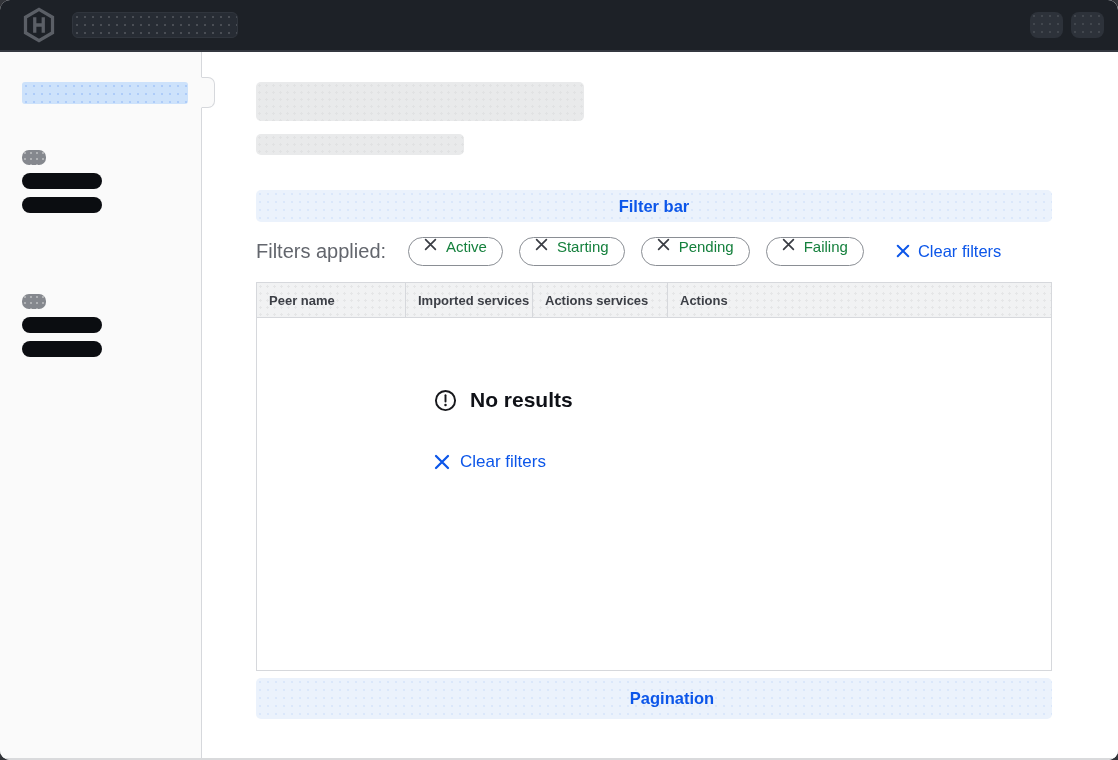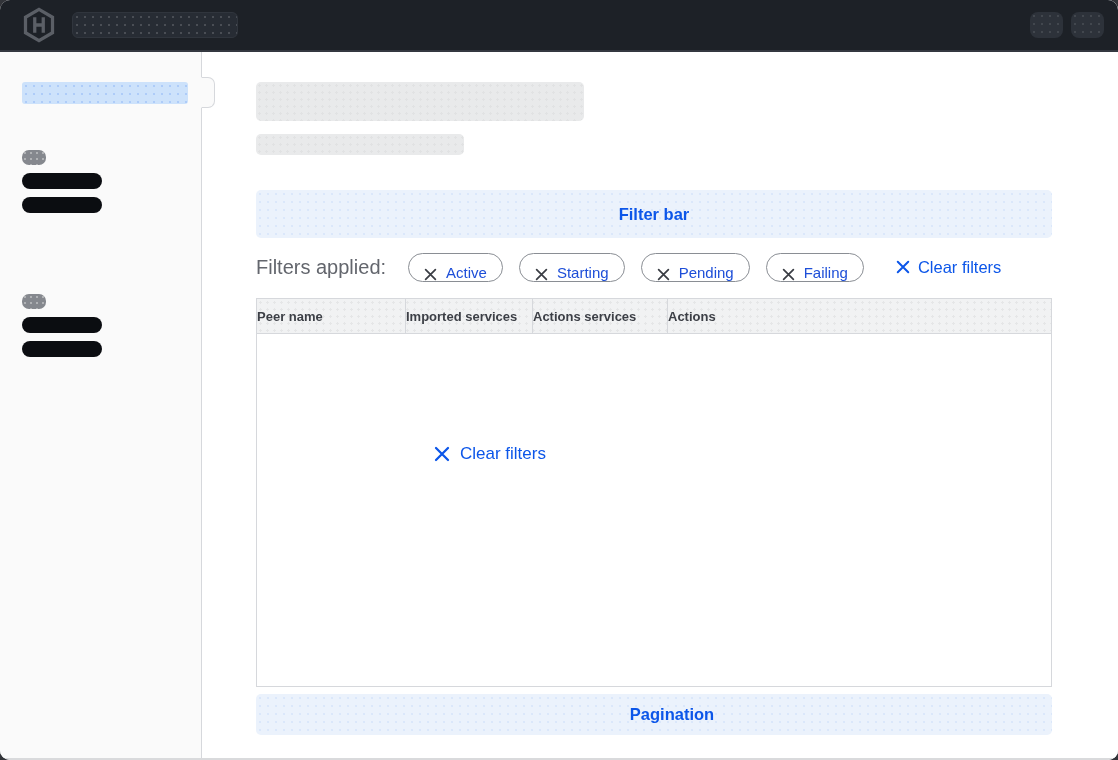--- a/index.html
+++ b/index.html
@@ -95,36 +95,36 @@
   }
 
   .band {
     width: 796px; border-radius: 5px;
     background-color: #ebf2fc;
     background-image: radial-gradient(circle, rgba(12,86,233,0.07) 1px, transparent 1.3px);
     background-size: 8px 8px;
     display: flex; align-items: center; justify-content: center;
     color: #0c56e9; font-weight: 700; font-size: 16.5px;
   }
-  .band.filter-bar { margin-top: 35px; height: 48px; }
+  .band.filter-bar { margin-top: 35px; height: 32px; }
   .band.pagination { margin-top: 7px; height: 41px; padding-left: 36px; }
 
   
   .filters-row {
     margin-top: 14px; height: 30px;
     display: flex; align-items: center;
   }
   .filters-label { color: #63666d; font-size: 20px; }
   .pill-group { display: flex; align-items: center; gap: 16px; margin-left: 22px; }
   .filter-pill {
     height: 29px; padding: 0 15px;
     border: 1px solid #8a8e94; border-radius: 15px;
     background: #fff;
-    display: inline-flex; align-items: flex-end; gap: 9px;
-    font-size: 15px; color: #1d4ed8;
+    display: inline-flex; align-items: flex-start; gap: 9px;
+    font-size: 15px; color: #15803d;
     cursor: pointer;
   }
   .filter-pill svg { display: block; }
   .clear-filters-inline {
     margin-left: 32px;
     display: inline-flex; align-items: center; gap: 8px;
     color: #0c56e9; font-size: 16.5px; cursor: pointer;
   }
 
   
@@ -134,20 +134,21 @@
   }
   .table-header {
     height: 35px; display: flex;
     background-color: #f1f2f3;
     background-image: radial-gradient(circle, rgba(0,0,0,0.05) 1px, transparent 1.2px);
     background-size: 7px 7px;
     border-bottom: 1px solid #d6d8dc;
   }
   .th {
     display: flex; align-items: center;
+    padding-left: 12px;
     font-size: 13px; font-weight: 700; color: #3c3f46;
     border-right: 1px solid #d6d8dc;
     cursor: pointer;
   }
   .th:last-child { border-right: none; flex: 1; }
   .col-0 { width: 149px; } .col-1 { width: 150px; } .col-2 { width: 150px; }
   .col-3 { width: 127px; } .col-4 { width: 135px; }
   .sort-arrow { margin-left: 26px; color: #0c56e9; display: inline-flex; }
 
   .table-body { height: 352px; background: #fff; }
@@ -254,20 +255,28 @@
             <div class="th col-4">
               <span>Actions services</span>
             </div>
             <div class="th">
               <span>Actions</span>
             </div>
           </div>
 
           <div class="table-body">
             <div class="empty-state">
+              <div class="empty-heading">
+                <svg width="23" height="23" viewBox="0 0 24 24">
+                  <circle cx="12" cy="12" r="10" fill="none" stroke="#17181c" stroke-width="2"></circle>
+                  <line x1="12" y1="6.5" x2="12" y2="13" stroke="#17181c" stroke-width="2" stroke-linecap="round"></line>
+                  <circle cx="12" cy="16.8" r="1.3" fill="#17181c"></circle>
+                </svg>
+                <span class="empty-title">No results</span>
+              </div>
               <span class="empty-clear">
                 <svg width="16" height="16" viewBox="0 0 12 12">
                       <path d="M1.5 1.5 L10.5 10.5 M10.5 1.5 L1.5 10.5" stroke="#0c56e9" stroke-width="1.7" stroke-linecap="round"></path>
                     </svg>
                 <span>Clear filters</span>
               </span>
             </div>
           </div>
         </div>
 

